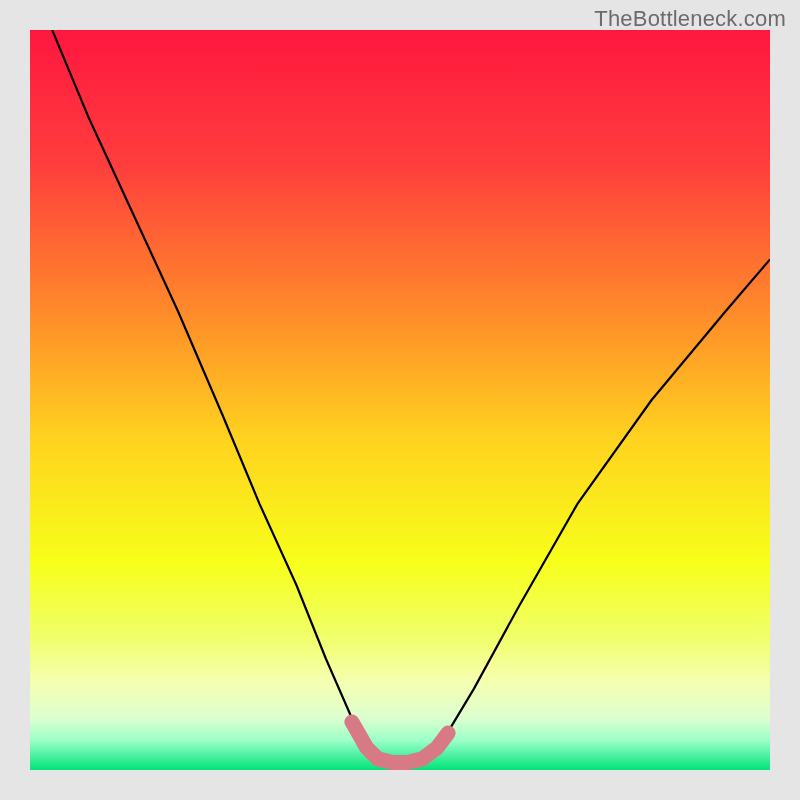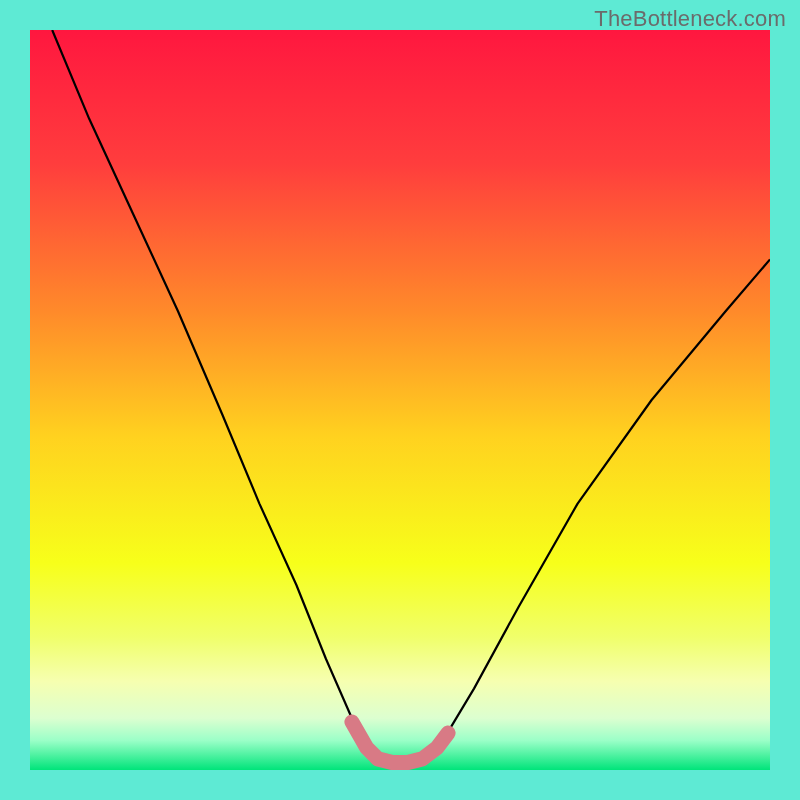--- a/index.html
+++ b/index.html
@@ -10,21 +10,21 @@
     background: #000;
     overflow: hidden;
     font-family: Arial, Helvetica, sans-serif;
   }
   .frame {
     position: absolute;
     left: 0;
     top: 0;
     width: 800px;
     height: 800px;
-    background: #5eead4;
+    background: #e5e5e5;
   }
   .plot-area {
     position: absolute;
     left: 30px;
     top: 30px;
     width: 740px;
     height: 740px;
     overflow: hidden;
   }
   .gradient {

